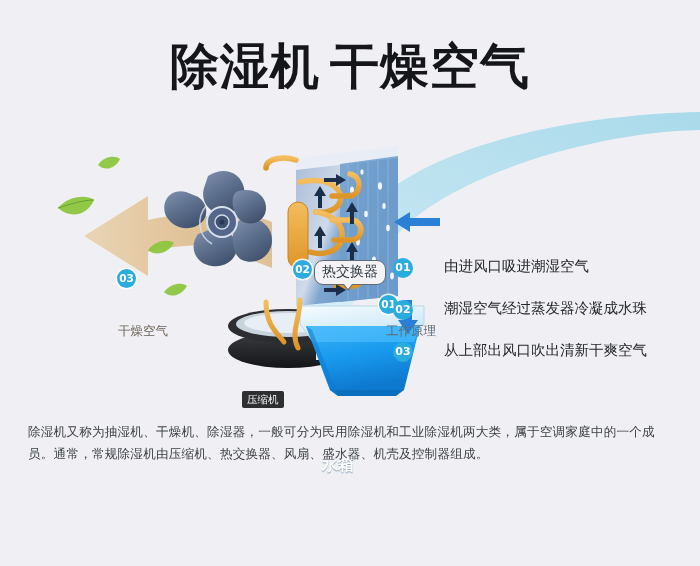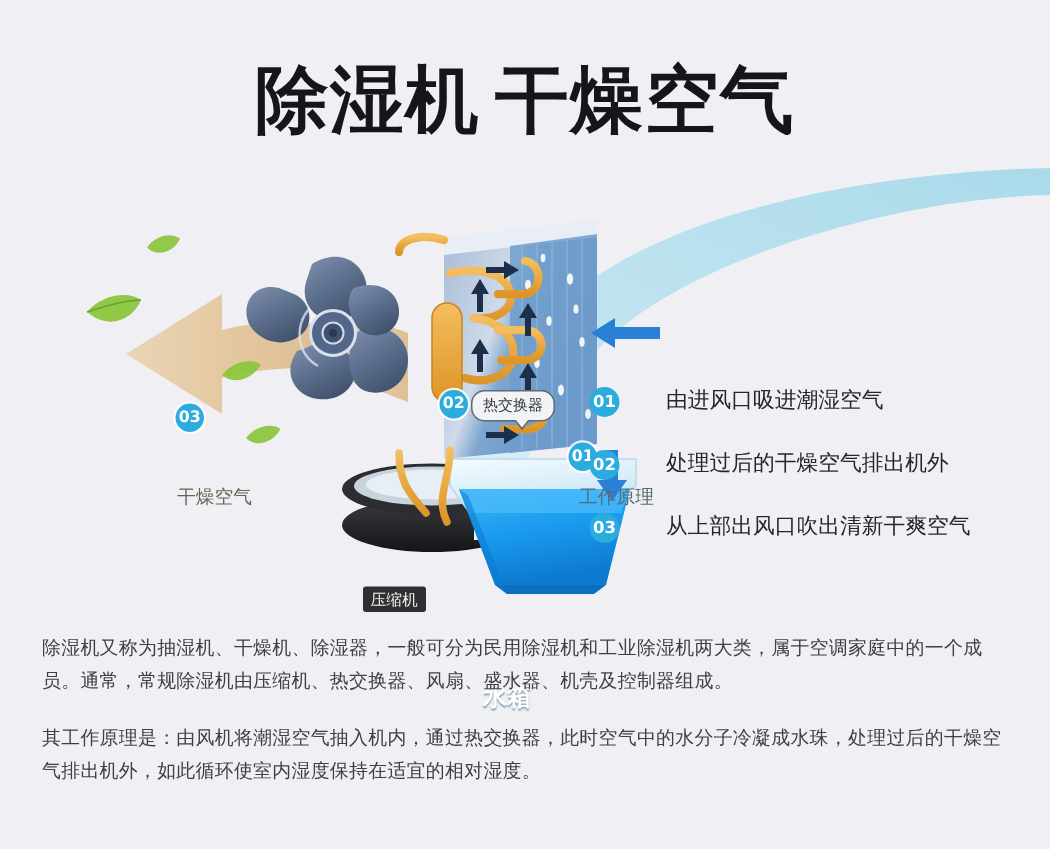--- a/index.html
+++ b/index.html
@@ -55,21 +55,21 @@
   .badge.b03-dry{left:117px;top:159px;}
   .badge.b02-hx{left:293px;top:150px;}
   .badge.b01-hum{left:379px;top:185px;}
 
   .bubble{
     position:absolute;left:314px;top:150px;
     padding:2px 7px 3px 7px;
     border:1.3px solid #5f6a74;
     border-radius:9px;
     background:#f3f3f6;
-    font-size:10px;color:#2f3940;
+    font-size:14px;color:#2f3940;
     white-space:nowrap;
     font-family:"DejaVu Sans","Liberation Sans",sans-serif;
   }
   .bubble:after{
     content:"";position:absolute;left:28px;bottom:-7px;
     width:0;height:0;border-left:5px solid transparent;
     border-right:5px solid transparent;border-top:7px solid #5f6a74;
   }
   .bubble:before{
     content:"";position:absolute;left:29px;bottom:-5px;z-index:2;
@@ -309,24 +309,23 @@
     <div class="tag-tank">水箱</div>
   </div>
 
   <div class="legend">
     <div class="legend-row">
       <span class="lbadge">01</span>
       <span class="ltext">由进风口吸进潮湿空气</span>
     </div>
     <div class="legend-row">
       <span class="lbadge">02</span>
-      <span class="ltext">处理过后的干燥空气排出机外</span>
+      <span class="ltext">潮湿空气经过蒸发器冷凝成水珠</span>
     </div>
     <div class="legend-row">
       <span class="lbadge">03</span>
       <span class="ltext">从上部出风口吹出清新干爽空气</span>
     </div>
   </div>
 
   <div class="para para1">除湿机又称为抽湿机、干燥机、除湿器，一般可分为民用除湿机和工业除湿机两大类，属于空调家庭中的一个成员。通常，常规除湿机由压缩机、热交换器、风扇、盛水器、机壳及控制器组成。</div>
-  <div class="para para2">其工作原理是：由风机将潮湿空气抽入机内，通过热交换器，此时空气中的水分子冷凝成水珠，处理过后的干燥空气排出机外，如此循环使室内湿度保持在适宜的相对湿度。</div>
 
 </div>
 
 </body></html>

